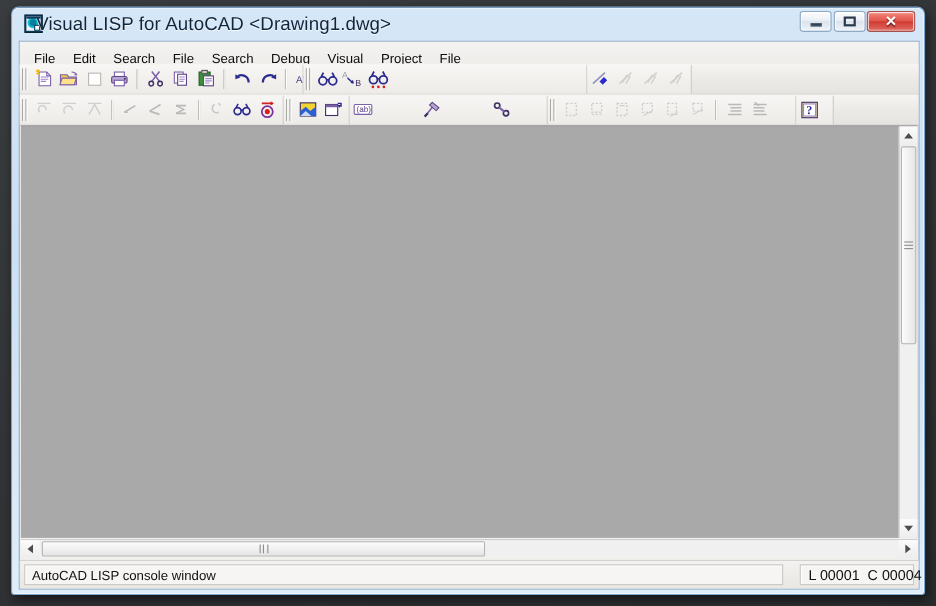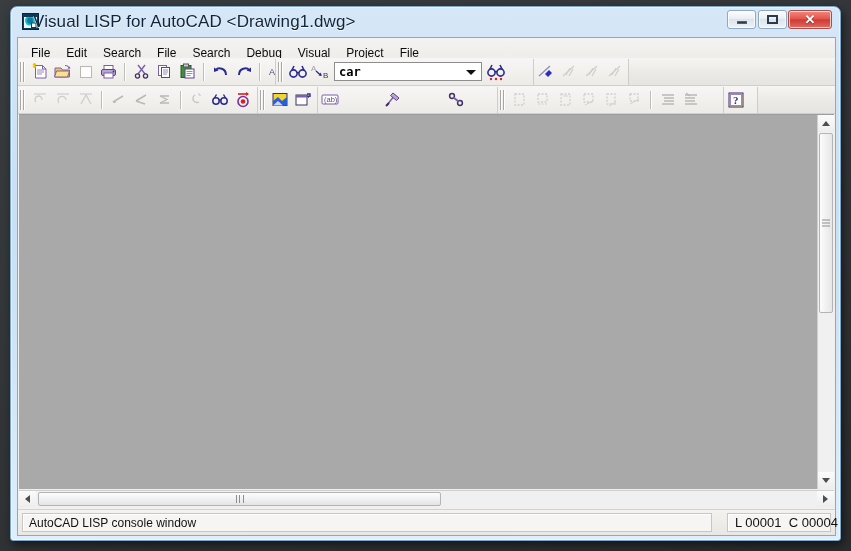--- a/index.html
+++ b/index.html
@@ -533,24 +533,20 @@
 
           <div class="tb-btn">
             <svg width="22" height="19" viewBox="0 0 22 19">
               <text x="1" y="9" font-family="Liberation Sans, sans-serif" font-size="8" fill="#9f9bb0">A</text>
               <text x="13" y="16" font-family="Liberation Sans, sans-serif" font-size="8" fill="#3f2f63">B</text>
               <path d="M6 9 L11 13.5" stroke="#2b2b8f" stroke-width="1.3"></path>
               <path d="M8.5 13.5 L11.8 13.8 L10.8 10.6 z" fill="#2b2b8f"></path>
             </svg>
           </div>
 
-          <div id="find-combo">
-            <span id="find-combo-value">car</span>
-            <div id="find-combo-arrow"></div>
-          </div>
 
           <div class="tb-btn">
             <svg width="20" height="19" viewBox="0 0 20 19">
               <circle cx="5.5" cy="10.5" r="3.6" fill="none" stroke="#2b2b8f" stroke-width="1.6"></circle>
               <circle cx="14.5" cy="10.5" r="3.6" fill="none" stroke="#2b2b8f" stroke-width="1.6"></circle>
               <path d="M8.6 9.5h2.8" stroke="#2b2b8f" stroke-width="1.4"></path>
               <path d="M4 7 L6 3 M16 7 L14 3" stroke="#2b2b8f" stroke-width="1.6"></path>
               <circle cx="5" cy="17" r="1.2" fill="#d61f1f"></circle>
               <circle cx="10" cy="17" r="1.2" fill="#d61f1f"></circle>
               <circle cx="15" cy="17" r="1.2" fill="#d61f1f"></circle>

